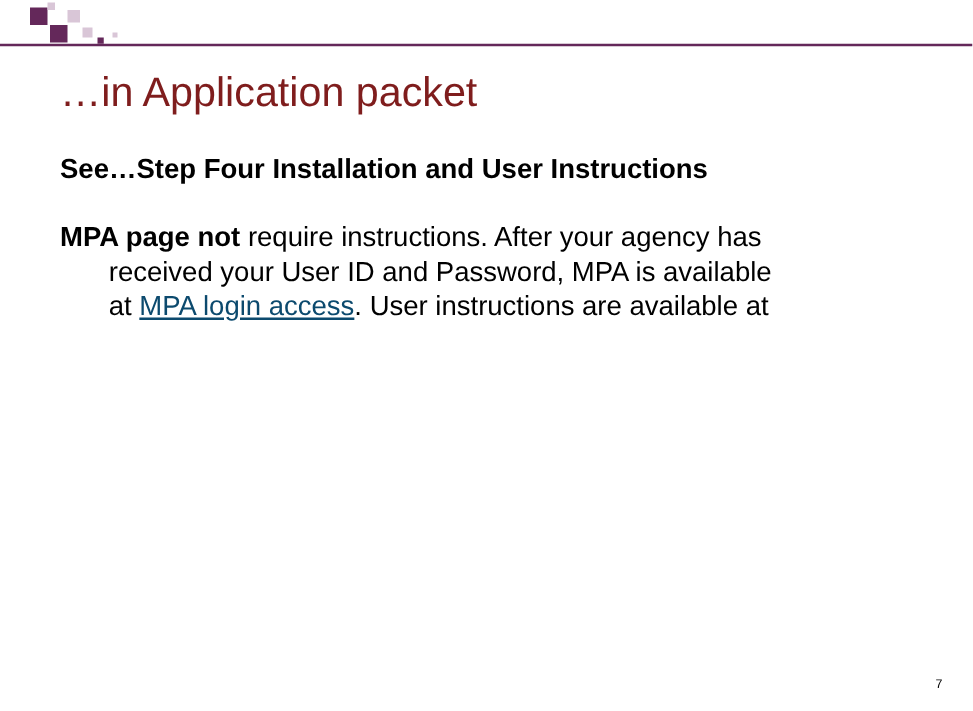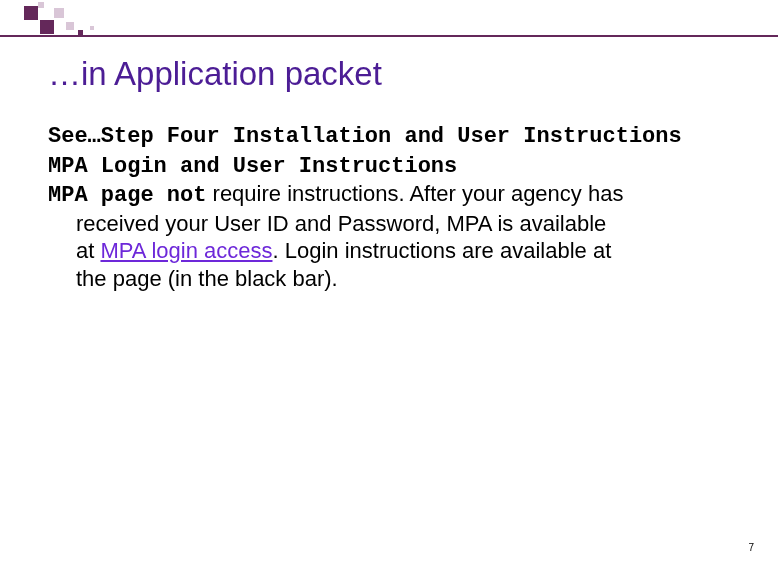--- a/index.html
+++ b/index.html
@@ -23,36 +23,35 @@
   .content {
     position: absolute;
     left: 48px;
     top: 55px;
     width: 690px;
   }
   .title {
     font-size: 33px;
     font-weight: normal;
     margin: 0 0 28px 0;
-    color: #4c1d95;
+    color: #7f1d1d;
   }
   .body {
     font-size: 22px;
     line-height: 1.25;
   }
   .body .bold {
     font-weight: bold;
-    font-family: Liberation Mono, monospace;
   }
   .body .indent {
-    margin-left: 28px;
+    margin-left: 39px;
     display: block;
   }
   .body a.link {
-    color: #6d28d9;
+    color: #0c4a6e;
     text-decoration: underline;
   }
   .pagenum {
     position: absolute;
     right: 24px;
     bottom: 16px;
     font-size: 10px;
     color: #000000;
   }
 </style>
@@ -72,23 +71,22 @@
     <rect x="78" y="30" width="5" height="5" fill="#64285a"></rect>
     <rect x="90" y="26" width="4" height="4" fill="#d9c6d7"></rect>
   </svg>
 </div>
 
 <div class="content">
   <h1 class="title">…in Application packet</h1>
 
   <div class="body">
     <span class="bold">See…Step Four Installation and User Instructions</span><br>
-    <span class="bold">MPA Login and User Instructions</span><br>
+    <br>
     <span class="bold">MPA page not</span><span> require instructions. After your agency has</span><br>
     <span class="indent">received your User ID and Password, MPA is available</span>
     <span class="indent">
-      <span>at </span><a href="#" class="link">MPA login access</a><span>. Login instructions are available at</span>
+      <span>at </span><a href="#" class="link">MPA login access</a><span>. User instructions are available at</span>
     </span>
-    <span class="indent">the page (in the black bar).</span>
   </div>
 </div>
 
 <div class="pagenum">7</div>
 
 </body></html>

